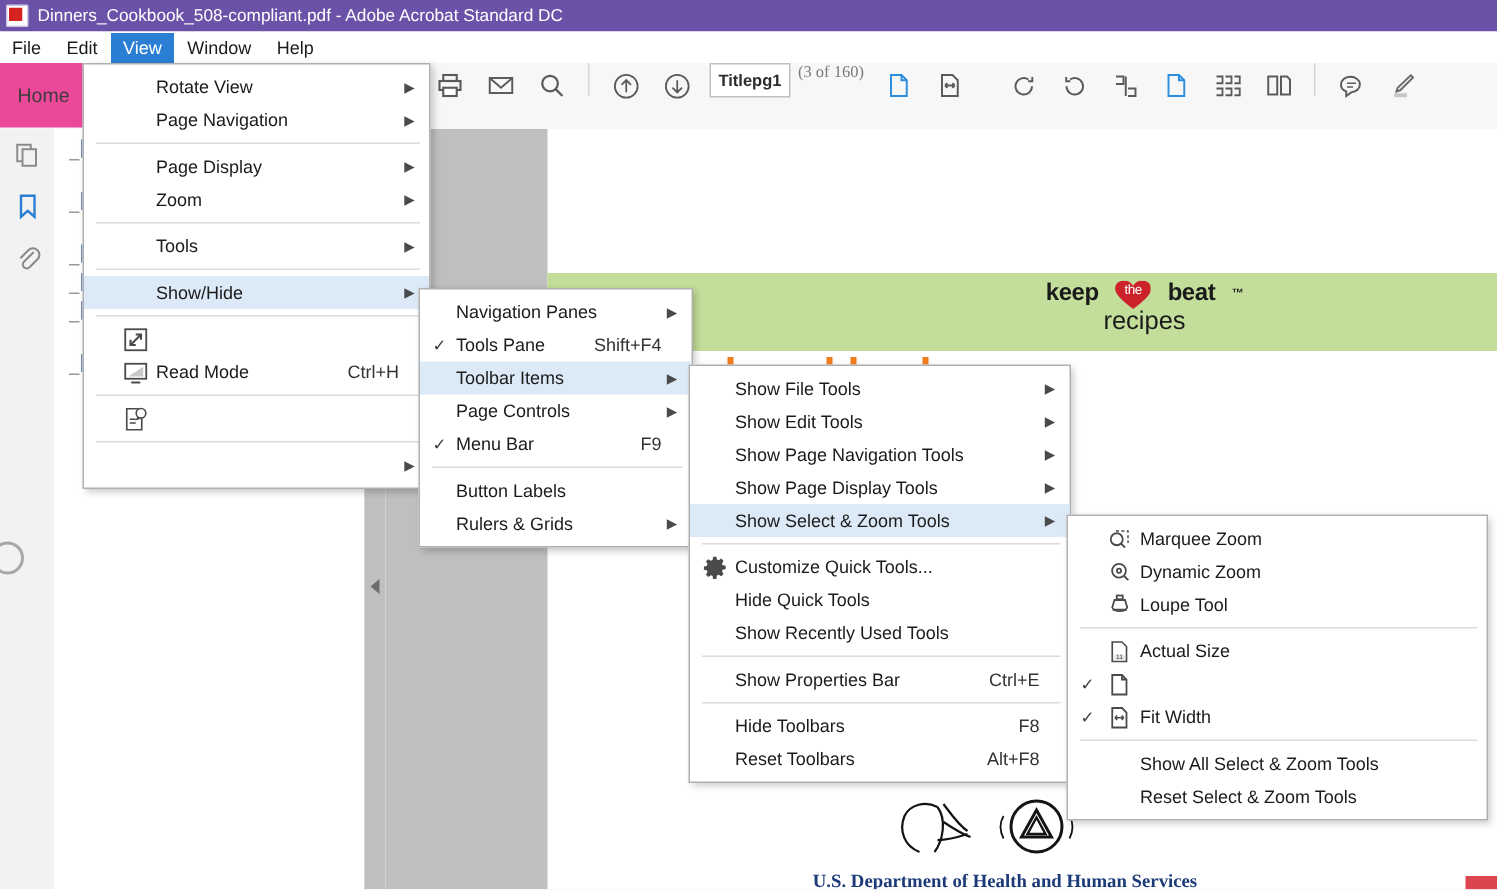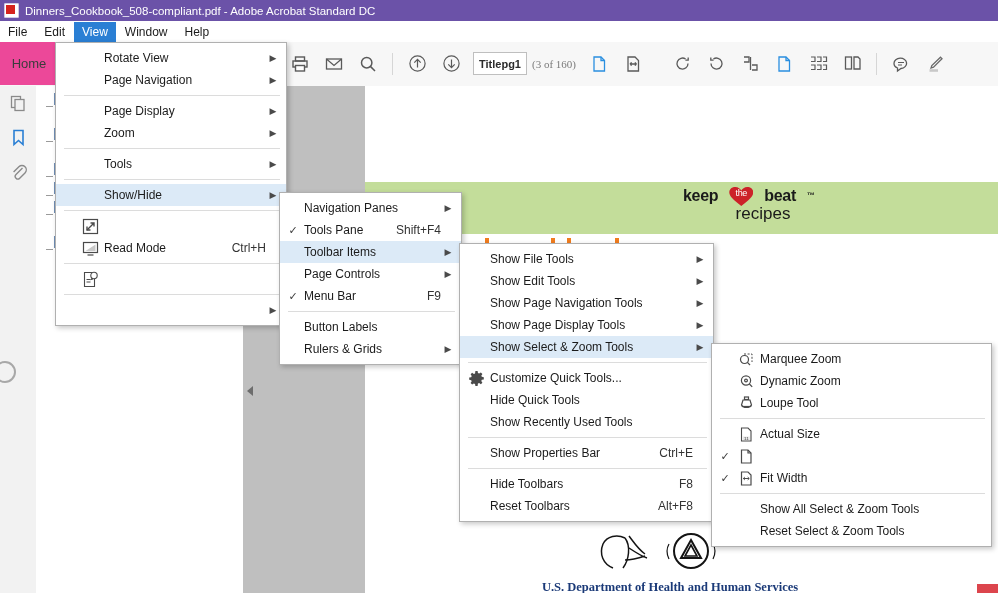--- a/index.html
+++ b/index.html
@@ -66,21 +66,21 @@
     position: absolute; left: 57px; top: 0; width: 1px; height: 43px;
     background: #d4d4d4;
   }
   .doc-tab {
     position: absolute; left: 58px; top: 0; width: 225px; height: 43px;
     background: #ffffff;
     border-right: 1px solid #c9c9c9;
   }
   .toolbar-right {
     position: absolute; left: 283px; top: 0; right: 0; height: 43px;
-    display: flex; align-items: center;
+    display: flex; 
     padding-left: 0px;
   }
   .tbtn {
     width: 30px; height: 30px; margin: 0 2px;
     display: flex; align-items: center; justify-content: center;
     color: #5a5a5a;
   }
   .tbtn svg { display: block; }
   .vsep { width: 1px; height: 22px; background: #d6d6d6; margin: 0 7px; }
   .pagebox {
@@ -170,21 +170,21 @@
     background: #c3dd9a;
   }
   .ktb {
     position: absolute; left: 318px; top: 99px; width: 160px;
     text-align: center;
     font-family: "Liberation Sans", sans-serif;
     color: #1a1a1a;
   }
   .ktb .l1 {
     font-size: 16px; font-weight: bold; letter-spacing: -0.3px;
-    display: flex; align-items: center; gap: 11px;
+    display: flex; align-items: center; justify-content: center; gap: 11px;
   }
   .ktb .heart {
     position: relative; width: 24px; height: 21px; display: inline-block;
   }
   .ktb .heart .hshape {
     position: absolute; left: 0; top: 2px; width: 24px; height: 19px;
     background: #cc2229;
     clip-path: path("M12 19 C 4 13, 0 9, 0 5.5 C 0 1.8, 3 0, 6 0 C 9 0, 11 2, 12 3.5 C 13 2, 15 0, 18 0 C 21 0, 24 1.8, 24 5.5 C 24 9, 20 13, 12 19 Z");
   }
   .ktb .heart .htxt {

